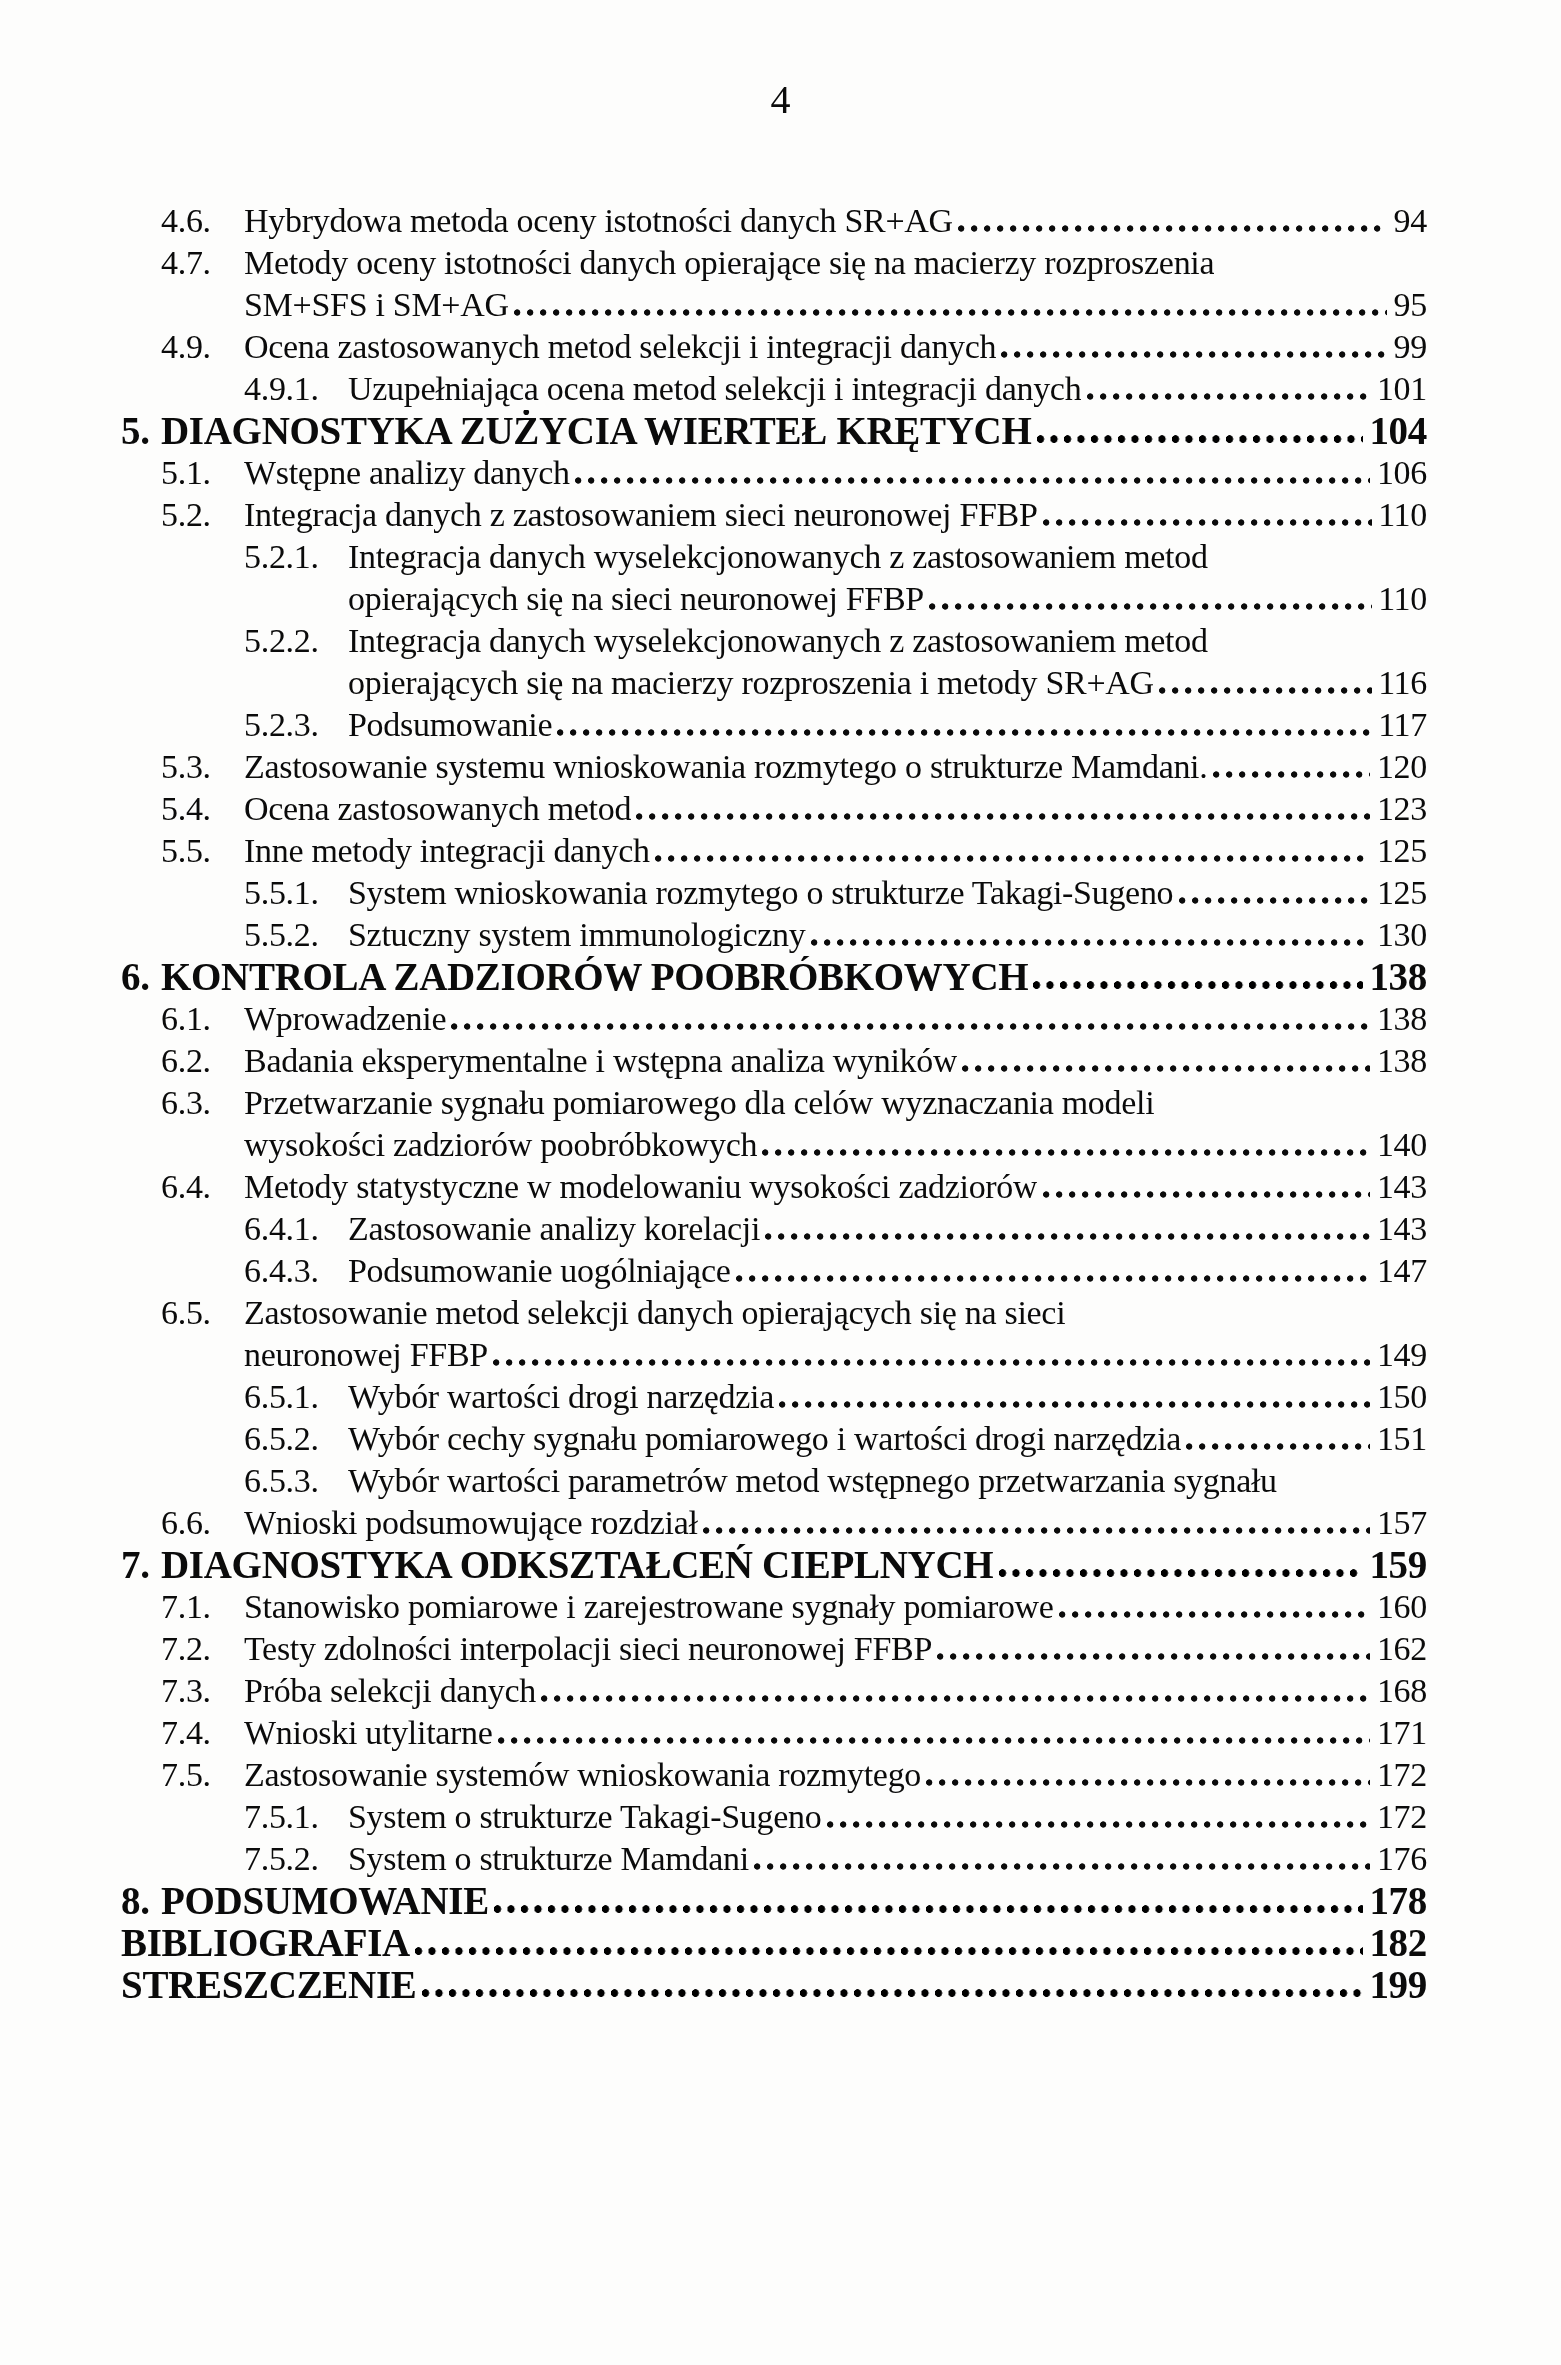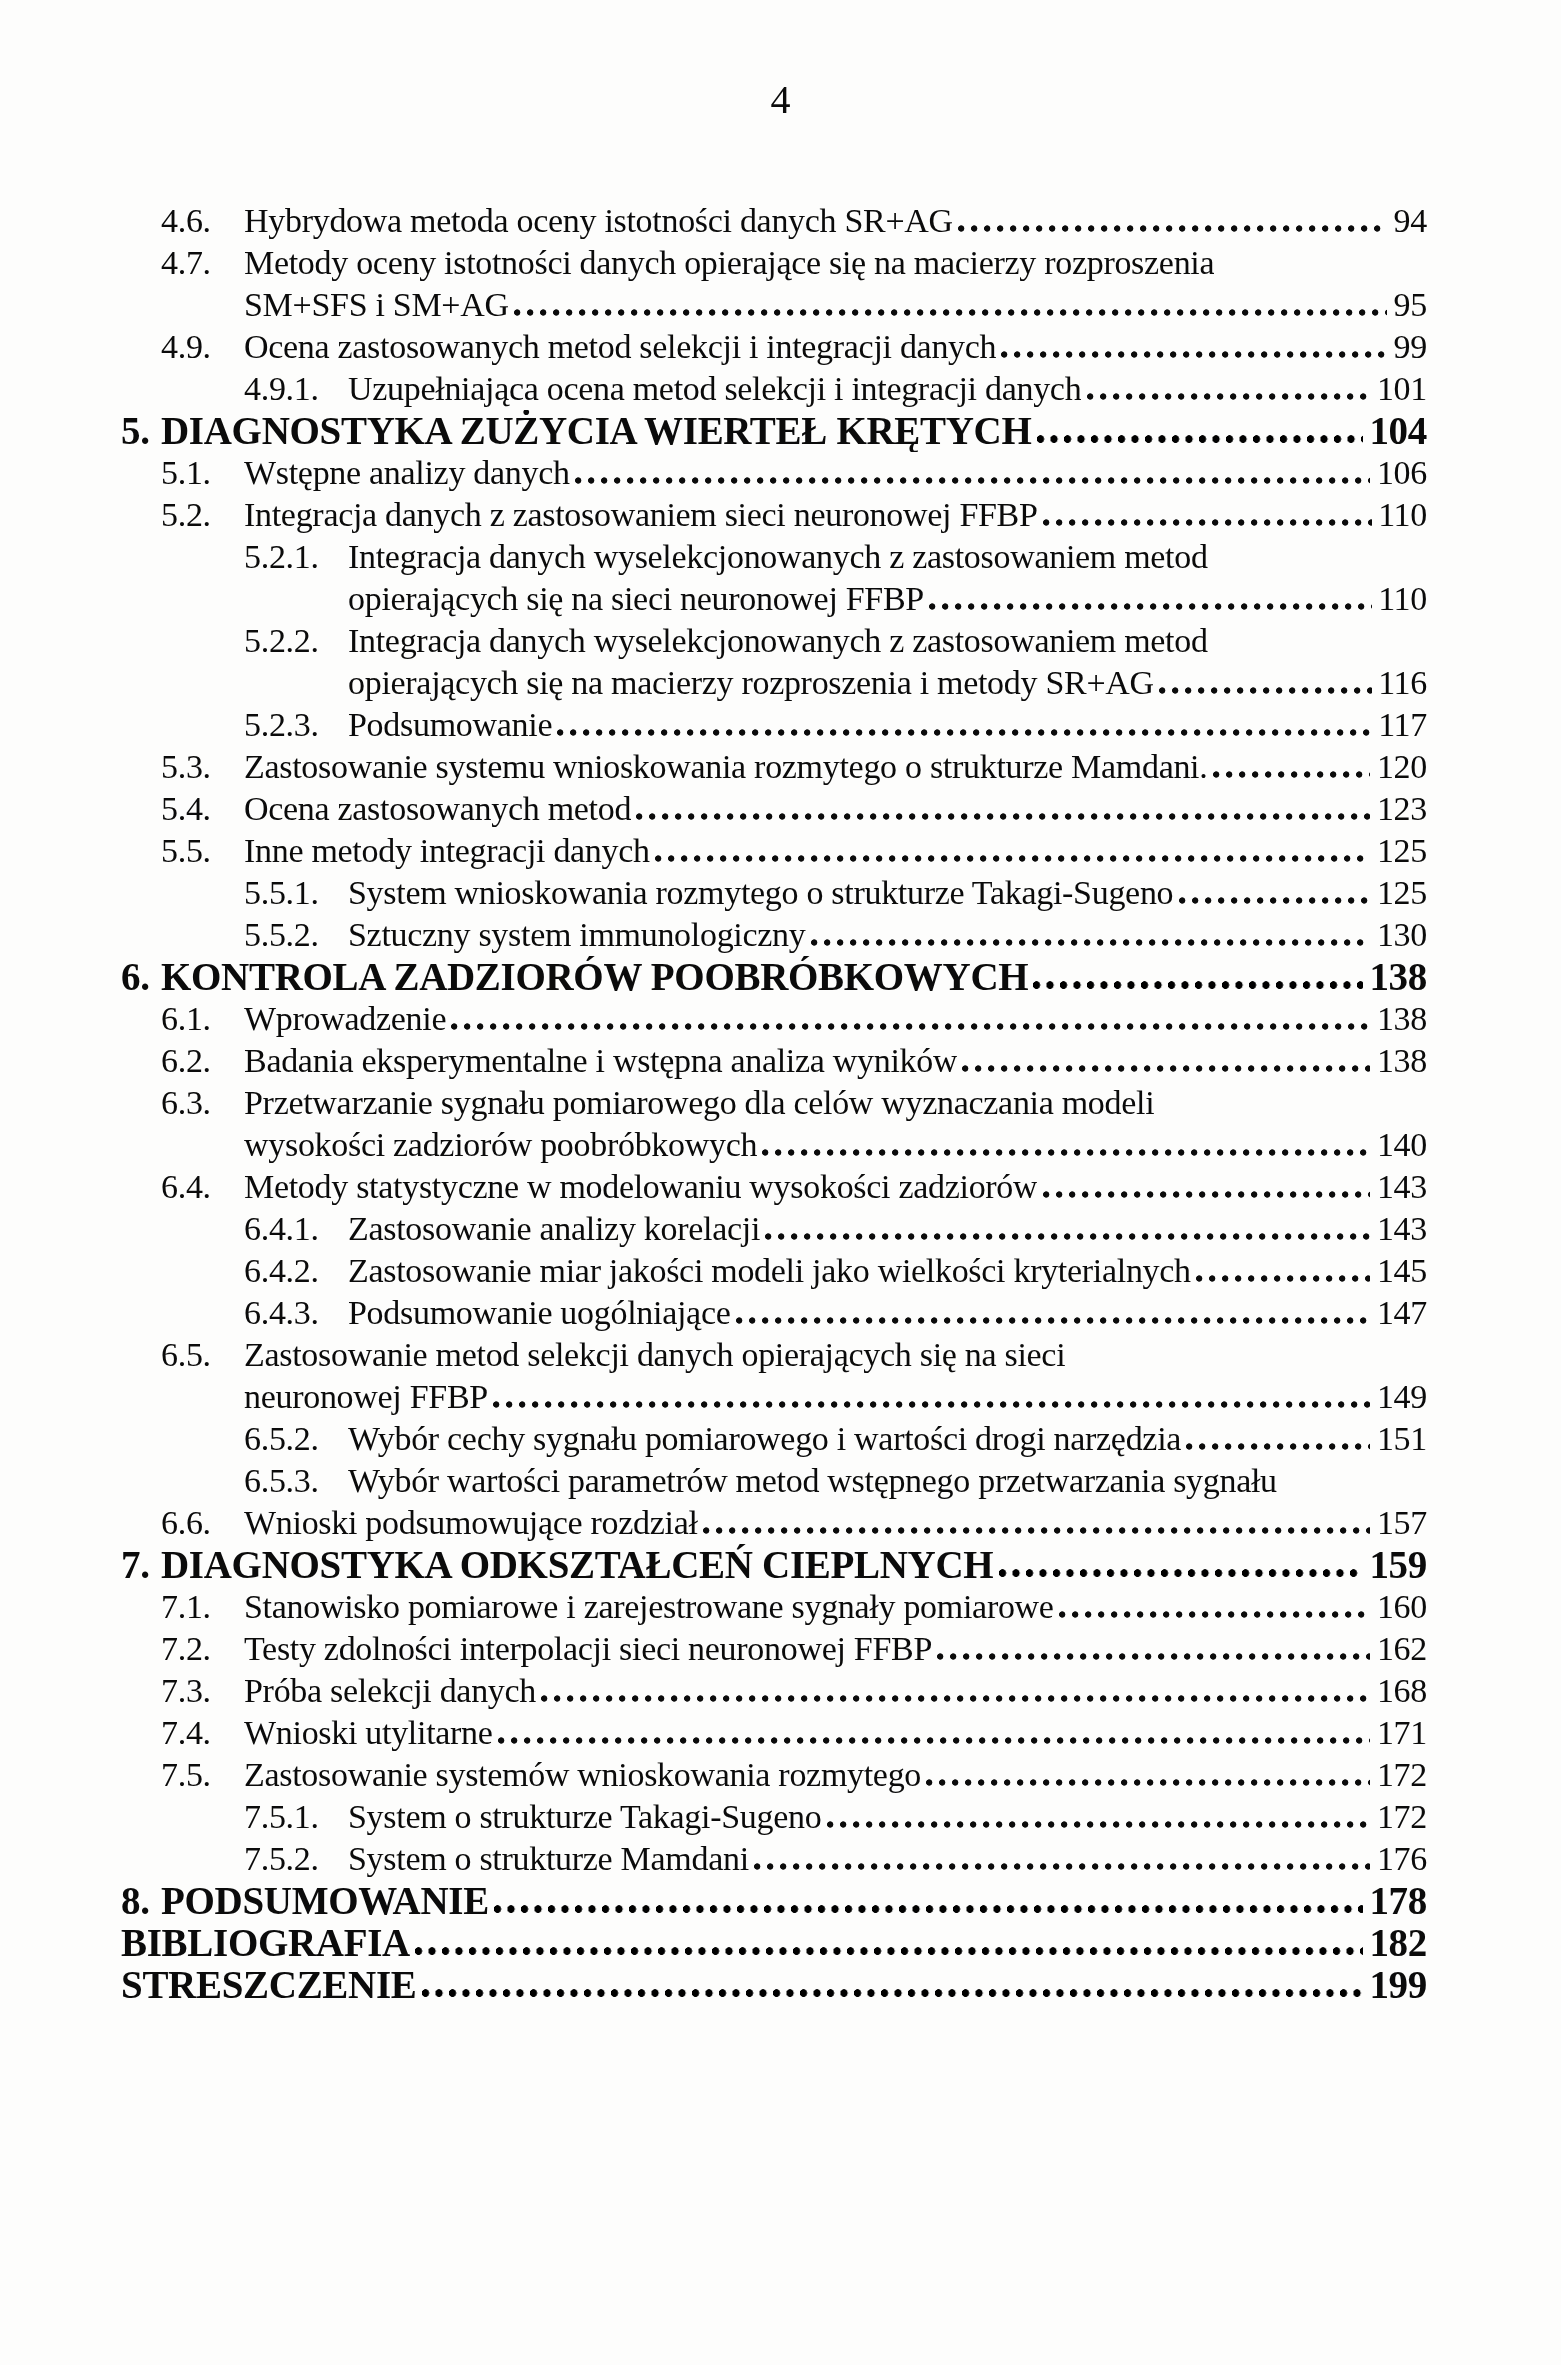--- a/index.html
+++ b/index.html
@@ -275,29 +275,20 @@
       <div class="entry lvl3">
     <span class="num">6.4.1.</span>
   <div class="line">
     <span class="txt">Zastosowanie analizy korelacji</span>
 
   <span class="leader"></span>
   <span class="pg">143</span>
 </div>
       </div>
       <div class="entry lvl3">
-    <span class="num">6.4.2.</span>
-  <div class="line">
-    <span class="txt">Zastosowanie miar jakości modeli jako wielkości kryterialnych</span>
-
-  <span class="leader"></span>
-  <span class="pg">145</span>
-</div>
-      </div>
-      <div class="entry lvl3">
     <span class="num">6.4.3.</span>
   <div class="line">
     <span class="txt">Podsumowanie uogólniające</span>
 
   <span class="leader"></span>
   <span class="pg">147</span>
 </div>
       </div>
       <div class="entry lvl2">
     <span class="num">6.5.</span>
@@ -305,20 +296,29 @@
     <span class="txt">Zastosowanie metod selekcji danych opierających się na sieci</span>
   </div>
         <div class="line">
     <span class="txt">neuronowej FFBP</span>
 
   <span class="leader"></span>
   <span class="pg">149</span>
 </div>
       </div>
       <div class="entry lvl3">
+    <span class="num">6.5.1.</span>
+  <div class="line">
+    <span class="txt">Wybór wartości drogi narzędzia</span>
+
+  <span class="leader"></span>
+  <span class="pg">150</span>
+</div>
+      </div>
+      <div class="entry lvl3">
     <span class="num">6.5.2.</span>
   <div class="line">
     <span class="txt">Wybór cechy sygnału pomiarowego i wartości drogi narzędzia</span>
 
   <span class="leader"></span>
   <span class="pg">151</span>
 </div>
       </div>
       <div class="entry lvl3">
     <span class="num">6.5.3.</span>

